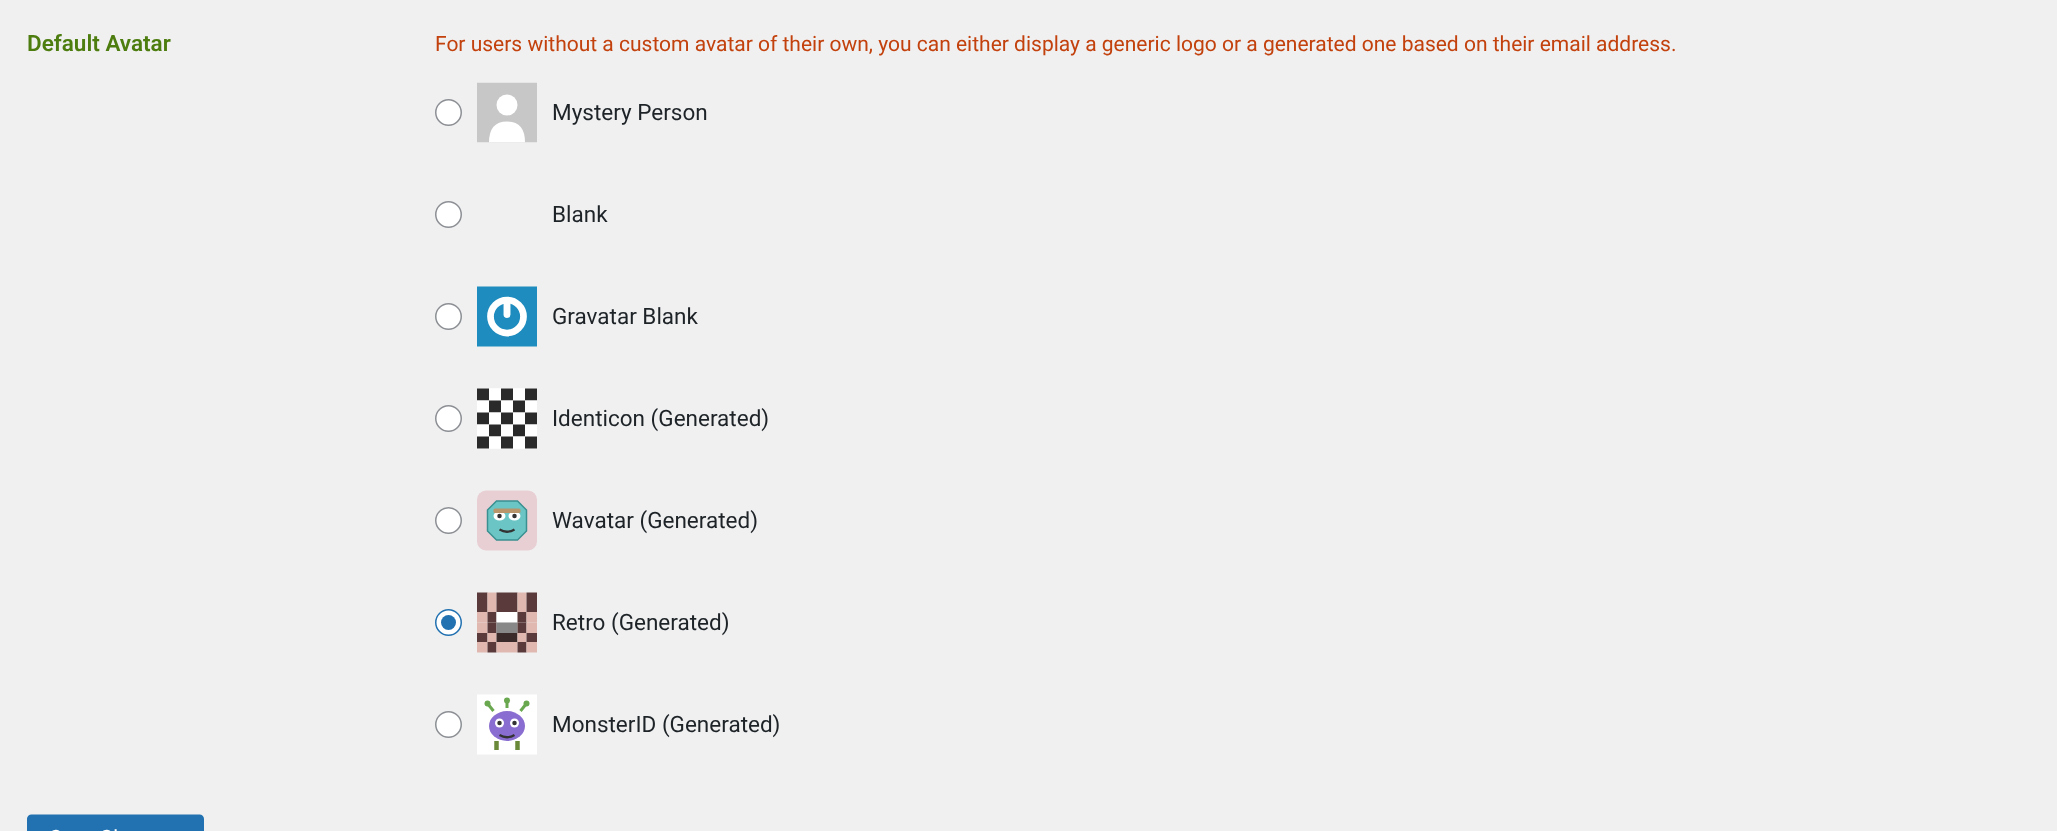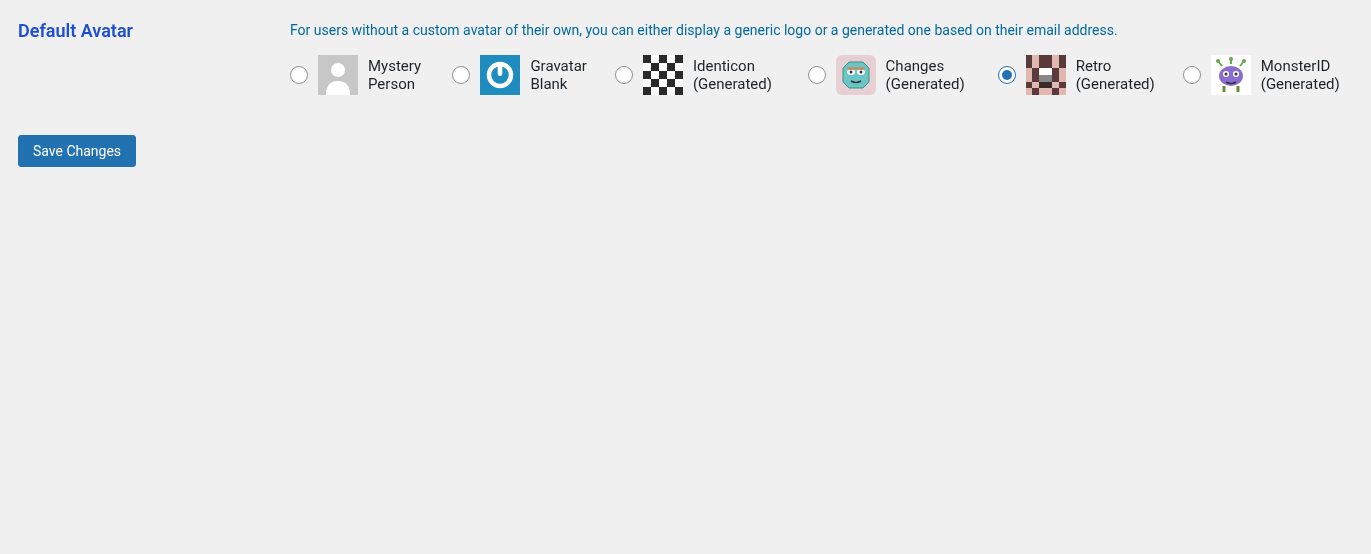--- a/index.html
+++ b/index.html
@@ -16,34 +16,35 @@
     }
     .form-row {
       display: flex;
       align-items: flex-start;
       padding: 20px 18px 0 18px;
     }
     .label-col {
       width: 272px;
       flex-shrink: 0;
       font-weight: 600;
-      font-size: 18px;
-      color: #1d4ed8;
+      font-size: 15px;
+      color: #4d7c0f;
     }
     .field-col {
       flex: 1;
     }
     .description {
       font-size: 14px;
-      color: #0369a1;
+      color: #c2410c;
       margin-bottom: 12px;
       line-height: 1.5;
     }
     .avatar-options {
       display: flex;
+      flex-direction: column;
       gap: 28px;
       margin-top: 14px;
     }
     .avatar-option {
       display: flex;
       align-items: center;
       gap: 10px;
       cursor: pointer;
     }
     .radio {
@@ -171,20 +172,27 @@
         <span class="avatar-icon mystery">
           <svg width="40" height="40" viewBox="0 0 40 40">
             <rect width="40" height="40" fill="#c7c7c7"></rect>
             <circle cx="20" cy="15" r="7" fill="#fff"></circle>
             <path d="M8 40 Q8 26 20 26 Q32 26 32 40 Z" fill="#fff"></path>
           </svg>
         </span>
         <span class="avatar-label">Mystery Person</span>
       </label>
 
+      <label class="avatar-option">
+        <span class="radio"></span>
+        <span class="avatar-icon">
+          <span class="blank-box"></span>
+        </span>
+        <span class="avatar-label">Blank</span>
+      </label>
 
       <label class="avatar-option">
         <span class="radio"></span>
         <span class="avatar-icon">
           <span class="gravatar-logo">
             <svg width="28" height="28" viewBox="0 0 28 28">
               <circle cx="14" cy="14" r="11" fill="none" stroke="#fff" stroke-width="4.5"></circle>
               <rect x="11.7" y="2" width="4.6" height="13" rx="2.3" fill="#fff"></rect>
             </svg>
           </span>
@@ -234,21 +242,21 @@
               <path d="M4 10 L10 4 L24 4 L30 10 L30 24 L24 30 L10 30 L4 24 Z" fill="#6bc5c5" stroke="#3a9090" stroke-width="1"></path>
               <ellipse cx="12" cy="14" rx="4" ry="3" fill="#fff"></ellipse>
               <ellipse cx="22" cy="14" rx="4" ry="3" fill="#fff"></ellipse>
               <circle cx="12" cy="14" r="1.5" fill="#333"></circle>
               <circle cx="22" cy="14" r="1.5" fill="#333"></circle>
               <rect x="8" y="9" width="18" height="3" fill="#b8956a" rx="1"></rect>
               <path d="M12 23 Q17 26 22 23" fill="none" stroke="#333" stroke-width="1.5"></path>
             </svg>
           </span>
         </span>
-        <span class="avatar-label">Changes (Generated)</span>
+        <span class="avatar-label">Wavatar (Generated)</span>
       </label>
 
       <label class="avatar-option">
         <span class="radio checked"></span>
         <span class="avatar-icon">
           <span class="retro">
             <div></div>
               <div class="l"></div>
               <div></div>
               <div></div>

